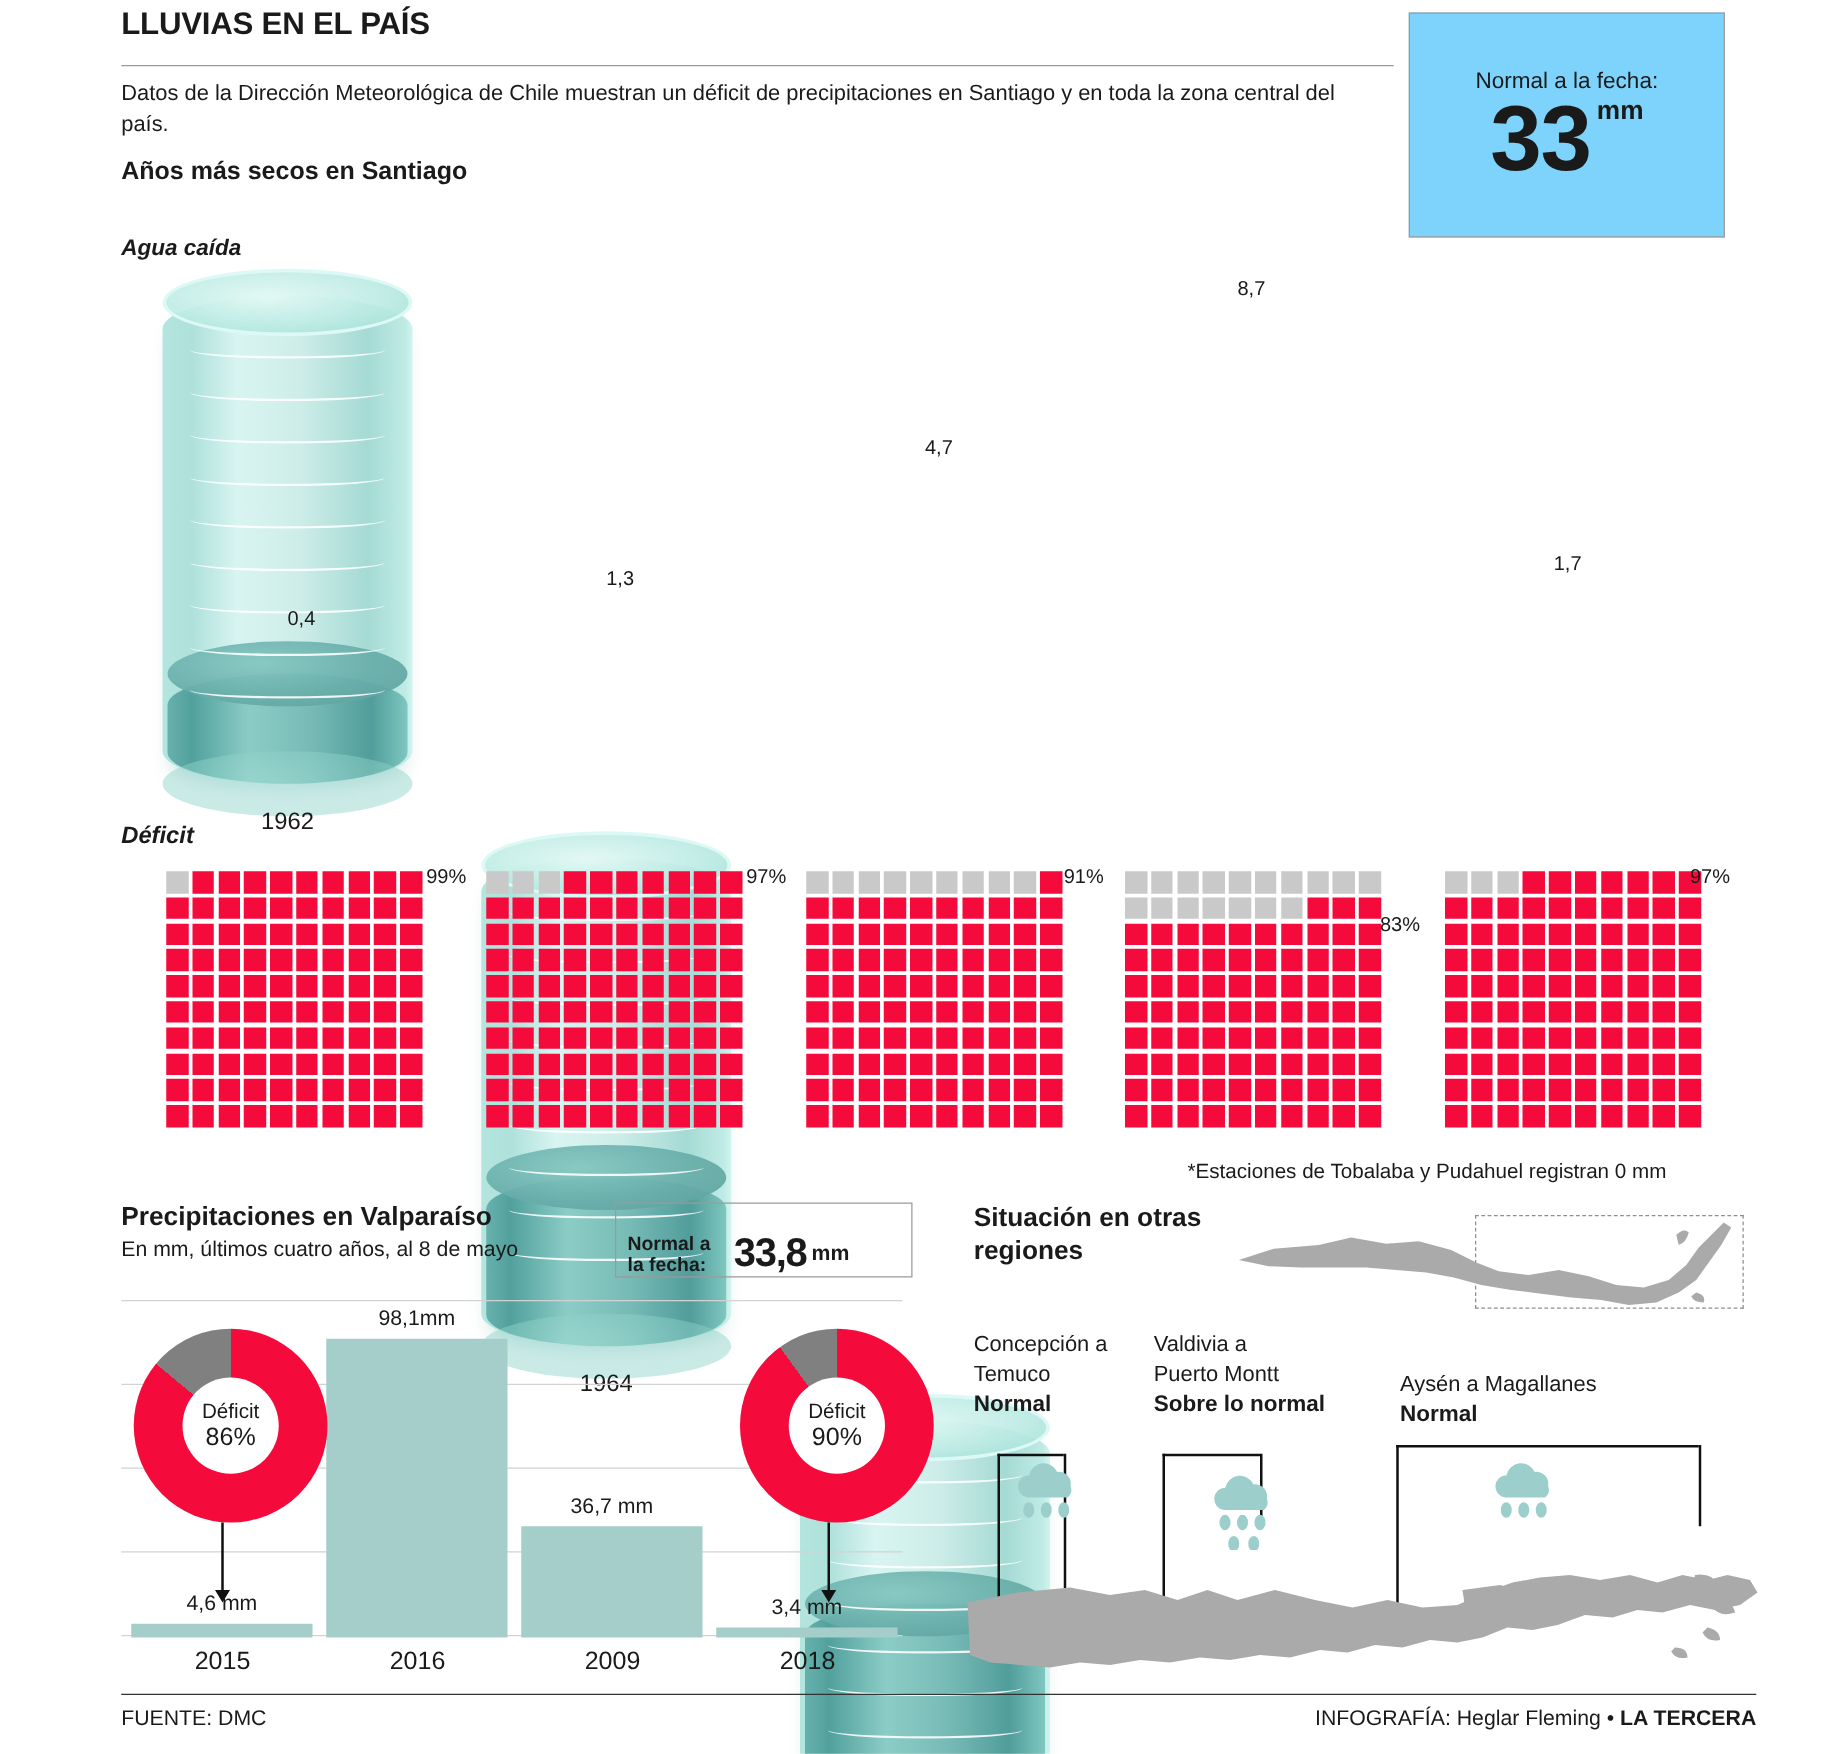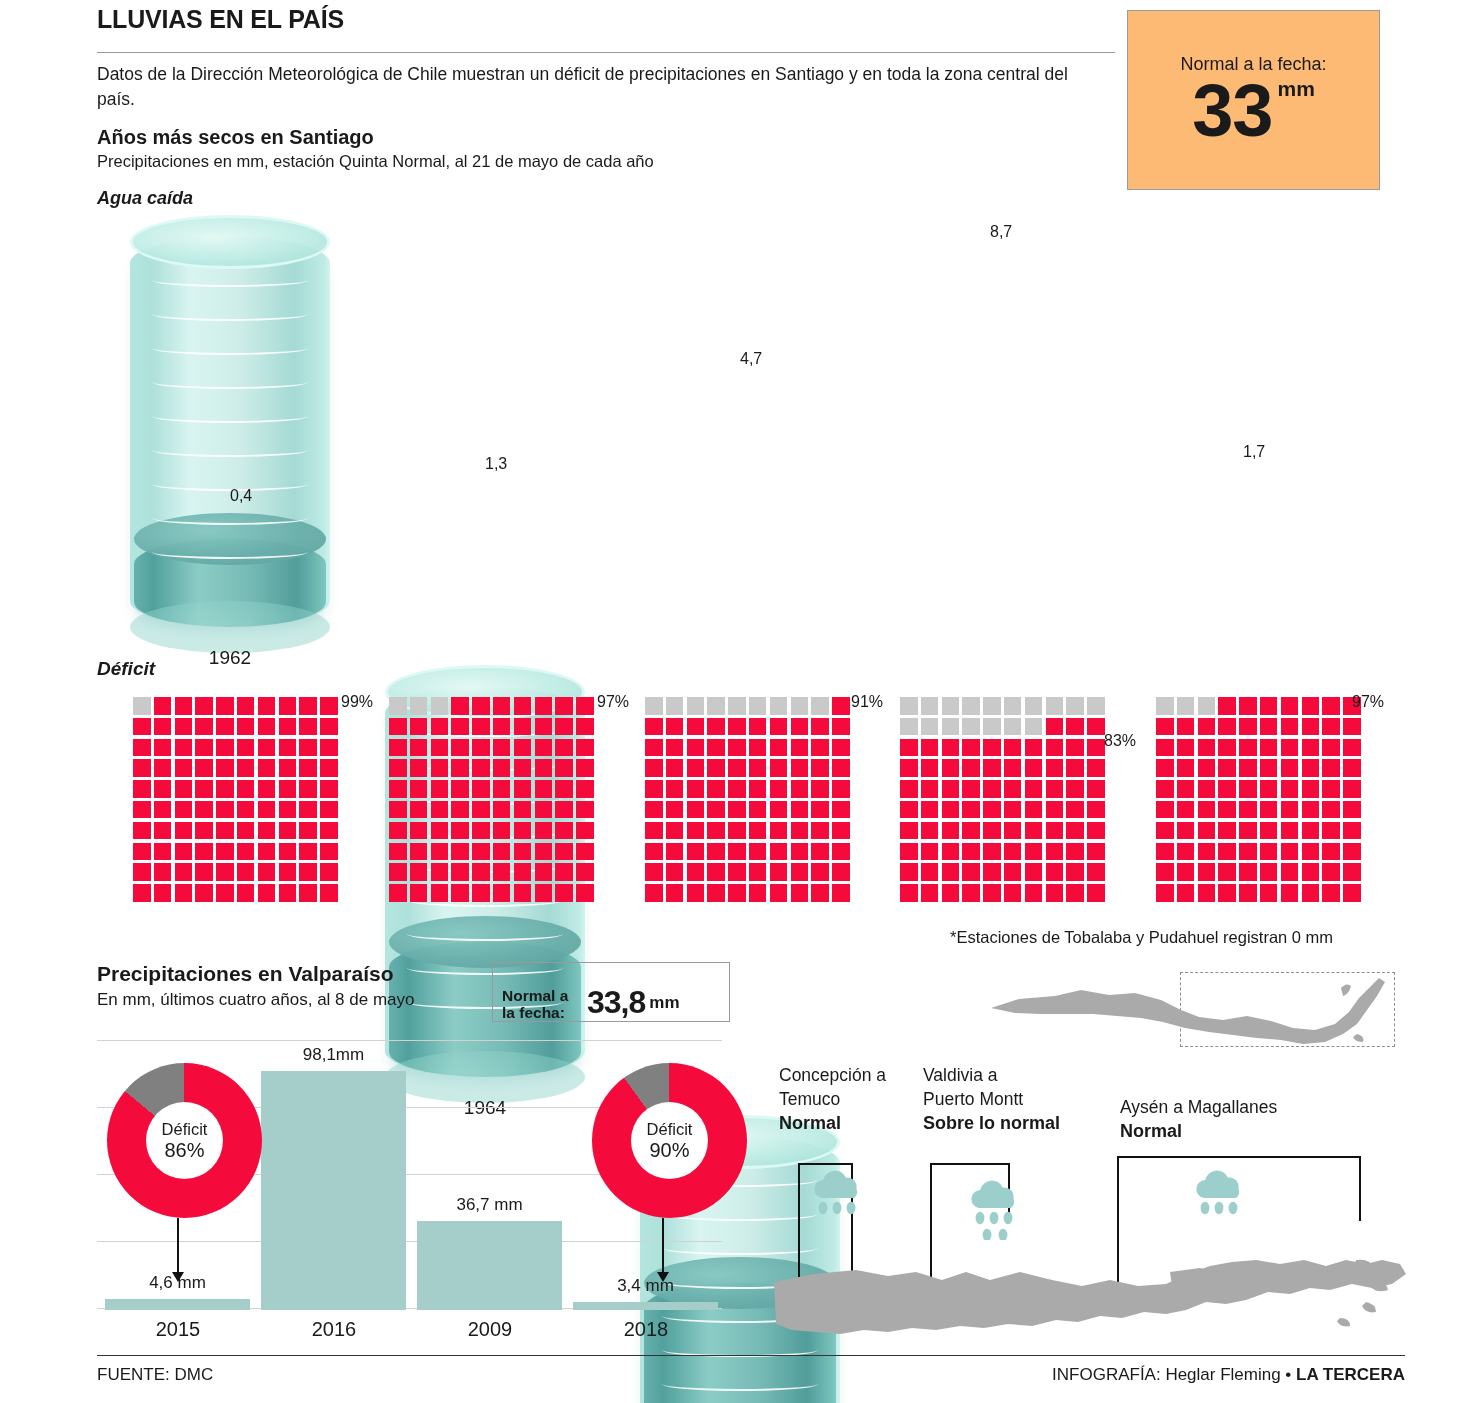--- a/index.html
+++ b/index.html
@@ -35,21 +35,21 @@
     font-size:16.5px; color:#1a1a1a;
   }
   .agua {
     position:absolute; left:97px; top:188px;
     font-size:18px; font-weight:700; font-style:italic;
   }
 
   
   .normal-box {
     position:absolute; left:1127px; top:10px; width:253px; height:180px;
-    border:1px solid #9a9a9a; background:#fdba74;
+    border:1px solid #9a9a9a; background:#7dd3fc;
     display:flex; flex-direction:column; align-items:center; justify-content:center;
   }
   .normal-box .lbl { font-size:18px; margin-bottom:2px; }
   .normal-box .val-row { display:flex; align-items:flex-start; }
   .normal-box .val { font-size:74px; font-weight:800; line-height:0.92; letter-spacing:-1px;}
   .normal-box .unit { font-size:21px; font-weight:700; margin-left:5px; margin-bottom:6px;}
 
   
   .cyl-area { position:absolute; left:0; top:215px; width:1468px; height:450px; }
   .cyl { position:absolute; width:200px; }
@@ -182,21 +182,20 @@
 </style>
 </head>
 <body>
 
 <div class="page">
 
   <div class="title">LLUVIAS EN EL PAÍS</div>
   <div class="hrule-top"></div>
   <div class="intro">Datos de la Dirección Meteorológica de Chile muestran un déficit de precipitaciones en Santiago y en toda la zona central del país.</div>
   <div class="sub-h">Años más secos en Santiago</div>
-  <div class="sub-p">Precipitaciones en mm, estación Quinta Normal, al 21 de mayo de cada año</div>
   <div class="agua">Agua caída</div>
 
   <div class="normal-box">
     <div class="lbl">Normal a la fecha:</div>
     <div class="val-row">
       <div class="val">33</div>
       <div class="unit">mm</div>
     </div>
   </div>
 
@@ -854,20 +853,24 @@
       <div class="blbl" style="left: 164px; width: 145px; top: 5px;">98,1mm</div>
       <div class="xl" style="left: 167px;">2016</div>
       <div class="bar" style="left: 320px; width: 145px; height: 89px;"></div>
       <div class="blbl" style="left: 320px; width: 145px; top: 155px;">36,7 mm</div>
       <div class="xl" style="left: 323px;">2009</div>
       <div class="bar" style="left: 476px; width: 145px; height: 8px;"></div>
       <div class="blbl" style="left: 476px; width: 145px; top: 236px;">3,4 mm</div>
       <div class="xl" style="left: 479px;">2018</div>
     </div>
 
+  <div class="rg-h">
+    <span>Situación en otras</span><br>
+    <span>regiones</span>
+  </div>
   <div class="dashbox"></div>
   <div id="regionArea">
       <div class="rg-item" style="left: 779px; top: 1063px;">
         <div>Concepción a</div>
         <div>Temuco</div>
         <div class="st">Normal</div>
       </div>
       <div class="bracket" style="left: 0px; top: 0px; width: 1468px; height: 1403px; position: absolute;">
         <div class="h" style="left:798px;top:1163px;width:53px"></div>
         <div class="v" style="left:798px;top:1163px;height:145px"></div>

